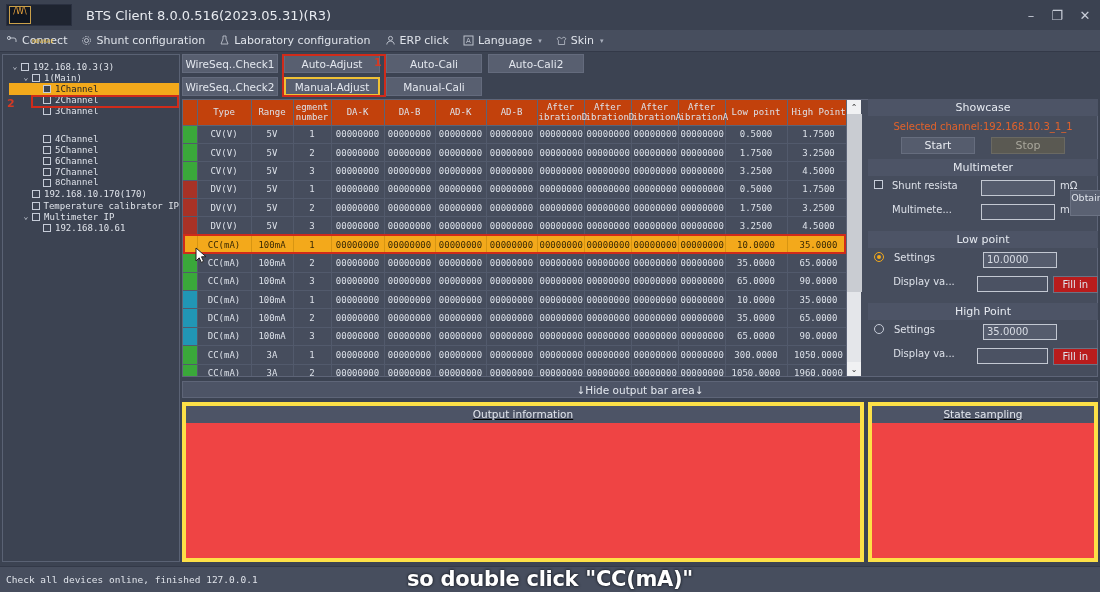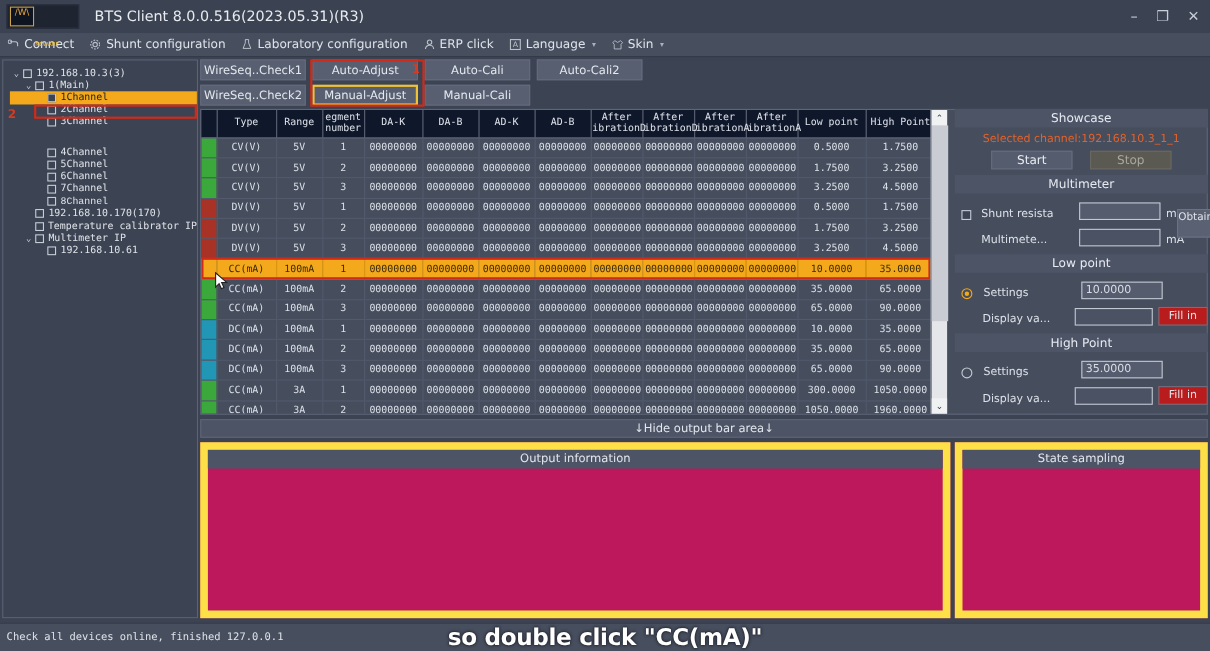--- a/index.html
+++ b/index.html
@@ -84,21 +84,21 @@
   .tab.active-yellow { border: 2px solid #efc135; }
   .red-ring { position: absolute; border: 2px solid #d02b1a; }
 
   
   .tbl-wrap {
     position: absolute; left: 0; right: 0; top: 45px; height: 278px;
     background: #464d5d; border: 1px solid #5e6578; display: flex;
   }
   table.grid { border-collapse: collapse; width: 663px; table-layout: fixed; }
   table.grid th {
-    background: #0f172a; color: #dde1e9; font-size: 9px; font-weight: normal;
+    background: #c2410c; color: #dde1e9; font-size: 9px; font-weight: normal;
     height: 25px; border-right: 1px solid #5c6376; border-bottom: 1px solid #5c6376;
     font-family: "DejaVu Sans Mono", monospace; line-height: 10px; padding: 0 1px;
   }
   table.grid td {
     color: #dbe0e8; font-size: 9px; height: 18.4px; text-align: center;
     border-right: 1px solid #525a6c; border-bottom: 1px solid #525a6c;
     font-family: "DejaVu Sans Mono", monospace; background: #464d5d; padding: 0 2px;
   }
   td.num { text-align: right; padding-right: 8px; }
   td.colorcell { padding: 0; border-right: 1px solid #3f4656; width: 14px; }
@@ -125,21 +125,21 @@
   }
   .sel-chan { color: #e2622b; font-size: 10px; text-align: center; height: 15px;
               line-height: 15px; font-family: "DejaVu Sans", sans-serif; }
   .btnrow { display: flex; gap: 16px; justify-content: center; margin: 3px 0 5px 0; }
   .btn {
     width: 74px; height: 17px; background: #555c6d; border: 1px solid #666d7e;
     color: #e8ebf1; font-size: 11px; display: flex; align-items: center;
     justify-content: center; font-family: "DejaVu Sans", sans-serif;
   }
   .btn.disabled { background: #5a5952; color: #a9a79c; border-color:#6a6962; }
-  .frow { display: flex; align-items: flex-end; height: 20px; margin: 4px 0 0 6px; gap: 5px; }
+  .frow { display: flex; align-items: flex-start; height: 20px; margin: 4px 0 0 6px; gap: 5px; }
   .flabel { color: #dde1e9; font-size: 10px; width: 96px; font-family: "DejaVu Sans", sans-serif; }
   .chk { width: 9px; height: 9px; border: 1px solid #c6ccd8; background: #3c4352;
          display: inline-block; margin-right: 4px; flex:0 0 auto;}
   .txtin {
     width: 74px; height: 16px; background: #4b5263; border: 1px solid #c3c8d2;
     color: #cfd4de; font-size: 10px; padding: 0 3px; line-height: 14px;
     font-family: "DejaVu Sans", sans-serif;
   }
   .txtin.filled { background: #555c6d; color: #d9dde5; }
   .unit { color: #dde1e9; font-size: 10px; width: 18px; font-family: "DejaVu Sans", sans-serif; }
@@ -155,21 +155,21 @@
   .radio.on::after { content:""; position:absolute; left:2px; top:2px; width:4px; height:4px;
                      border-radius:50%; background:#f3a91b; }
 
   
   .hidebar {
     position: absolute; left: 0; right: 0; top: 327px; height: 17px;
     background: #4d5466; color: #e3e7ee; font-size: 10.5px; text-align: center;
     line-height: 17px; border: 1px solid #5e6578; font-family: "DejaVu Sans", sans-serif;
   }
   .outwrap { position: absolute; left: 0; right: 0; top: 348px; bottom: 0; display: flex; gap: 4px;}
-  .outbox { flex: 1 1 auto; border: 7px solid #fde047; background: #be185d; }
+  .outbox { flex: 1 1 auto; border: 4px solid #fde047; background: #ef4444; text-decoration: underline; }
   .outbox.state { width: 230px; flex: 0 0 230px; }
   .outhdr { height: 17px; background: #4d5466; color: #e3e7ee; font-size: 10.5px;
             text-align: center; line-height: 17px; font-family: "DejaVu Sans", sans-serif; }
 
   
   .statusbar {
     position: absolute; left: 0; bottom: 0; width: 1100px; height: 26px;
     background: #474e5e; border-top: 1px solid #333948; display:flex; align-items:center;
   }
   .status-text { color: #dfe3ea; font-size: 9.5px; margin-left: 6px;

